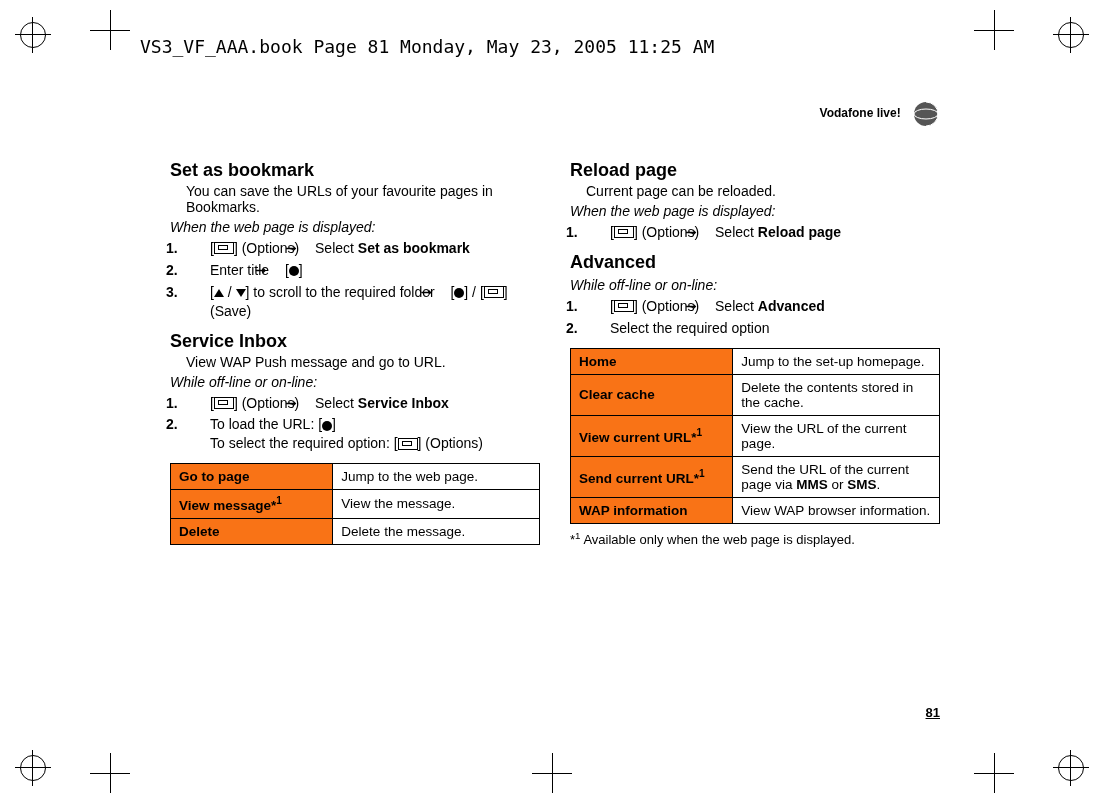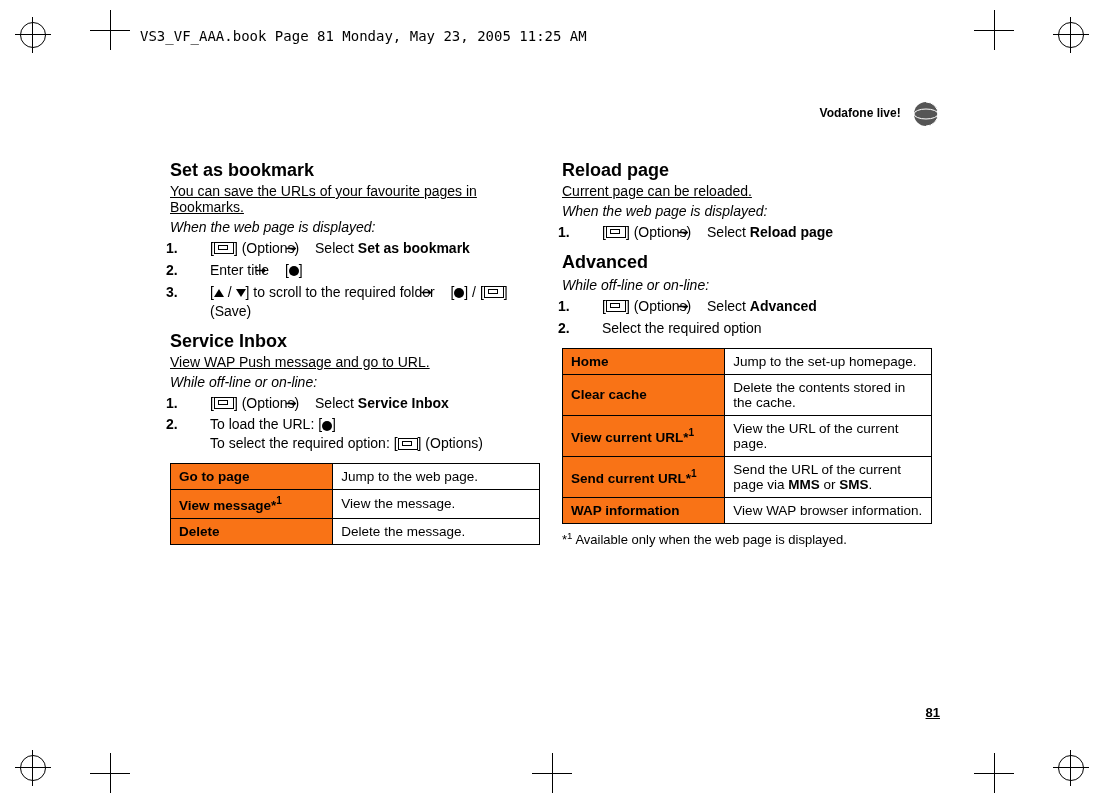--- a/index.html
+++ b/index.html
@@ -21,39 +21,39 @@
   .crop-mark::before, .crop-mark::after { content:""; position:absolute; background:#000; }
   .crop-mark::before { width:40px; height:1px; top:20px; left:0; }
   .crop-mark::after  { width:1px; height:40px; top:0; left:20px; }
   .reg-circle {
     position:absolute; width:24px; height:24px; border:1px solid #000; border-radius:50%;
   }
   .reg-circle::before, .reg-circle::after { content:""; position:absolute; background:#000; }
   .reg-circle::before { width:36px; height:1px; top:11px; left:-6px; }
   .reg-circle::after  { width:1px; height:36px; top:-6px; left:11px; }
   .file-header {
-    position:absolute; top:28px; left:140px; font-family: monospace; font-size:14px;
+    position:absolute; top:36px; left:140px; font-family: monospace; font-size:18px;
   }
   .page {
     position:absolute;
     top:100px; left:170px; width:770px; height:620px;
   }
   .page-header {
     text-align:right; font-weight:bold; font-size:12px;
     padding-bottom:6px;
   }
   .page-header .globe {
     display:inline-block; width:28px; height:28px; margin-left:8px; vertical-align:middle;
   }
   .columns {
-    display:flex; gap:22px; margin-top:20px;
+    display:flex; gap:30px; margin-top:20px;
   }
   .col { width:370px; }
   h2 { font-size:18px; margin:6px 0 2px; font-weight:bold;}
-  .desc { margin:2px 0;text-decoration:underline; }
+  .desc { margin:2px 16px; }
   .italic { font-style:italic; margin:4px 0;}
   ol.steps { list-style:none; padding:0 0 0 18px; margin:4px 0 10px;}
   ol.steps li { margin:3px 0; text-indent:-22px; padding-left:22px; line-height:1.35;}
   ol.steps li .num { font-weight:bold; display:inline-block; width:22px;}
   .bold { font-weight:bold; }
   .btn-icon {
     display:inline-block; width:18px; height:10px; border:1.5px solid #000;
     vertical-align:middle; position:relative; top:-1px;
   }
   .btn-icon::after { content:""; position:absolute; left:3px; top:2px; width:8px; height:3px; border:1px solid #000;}

